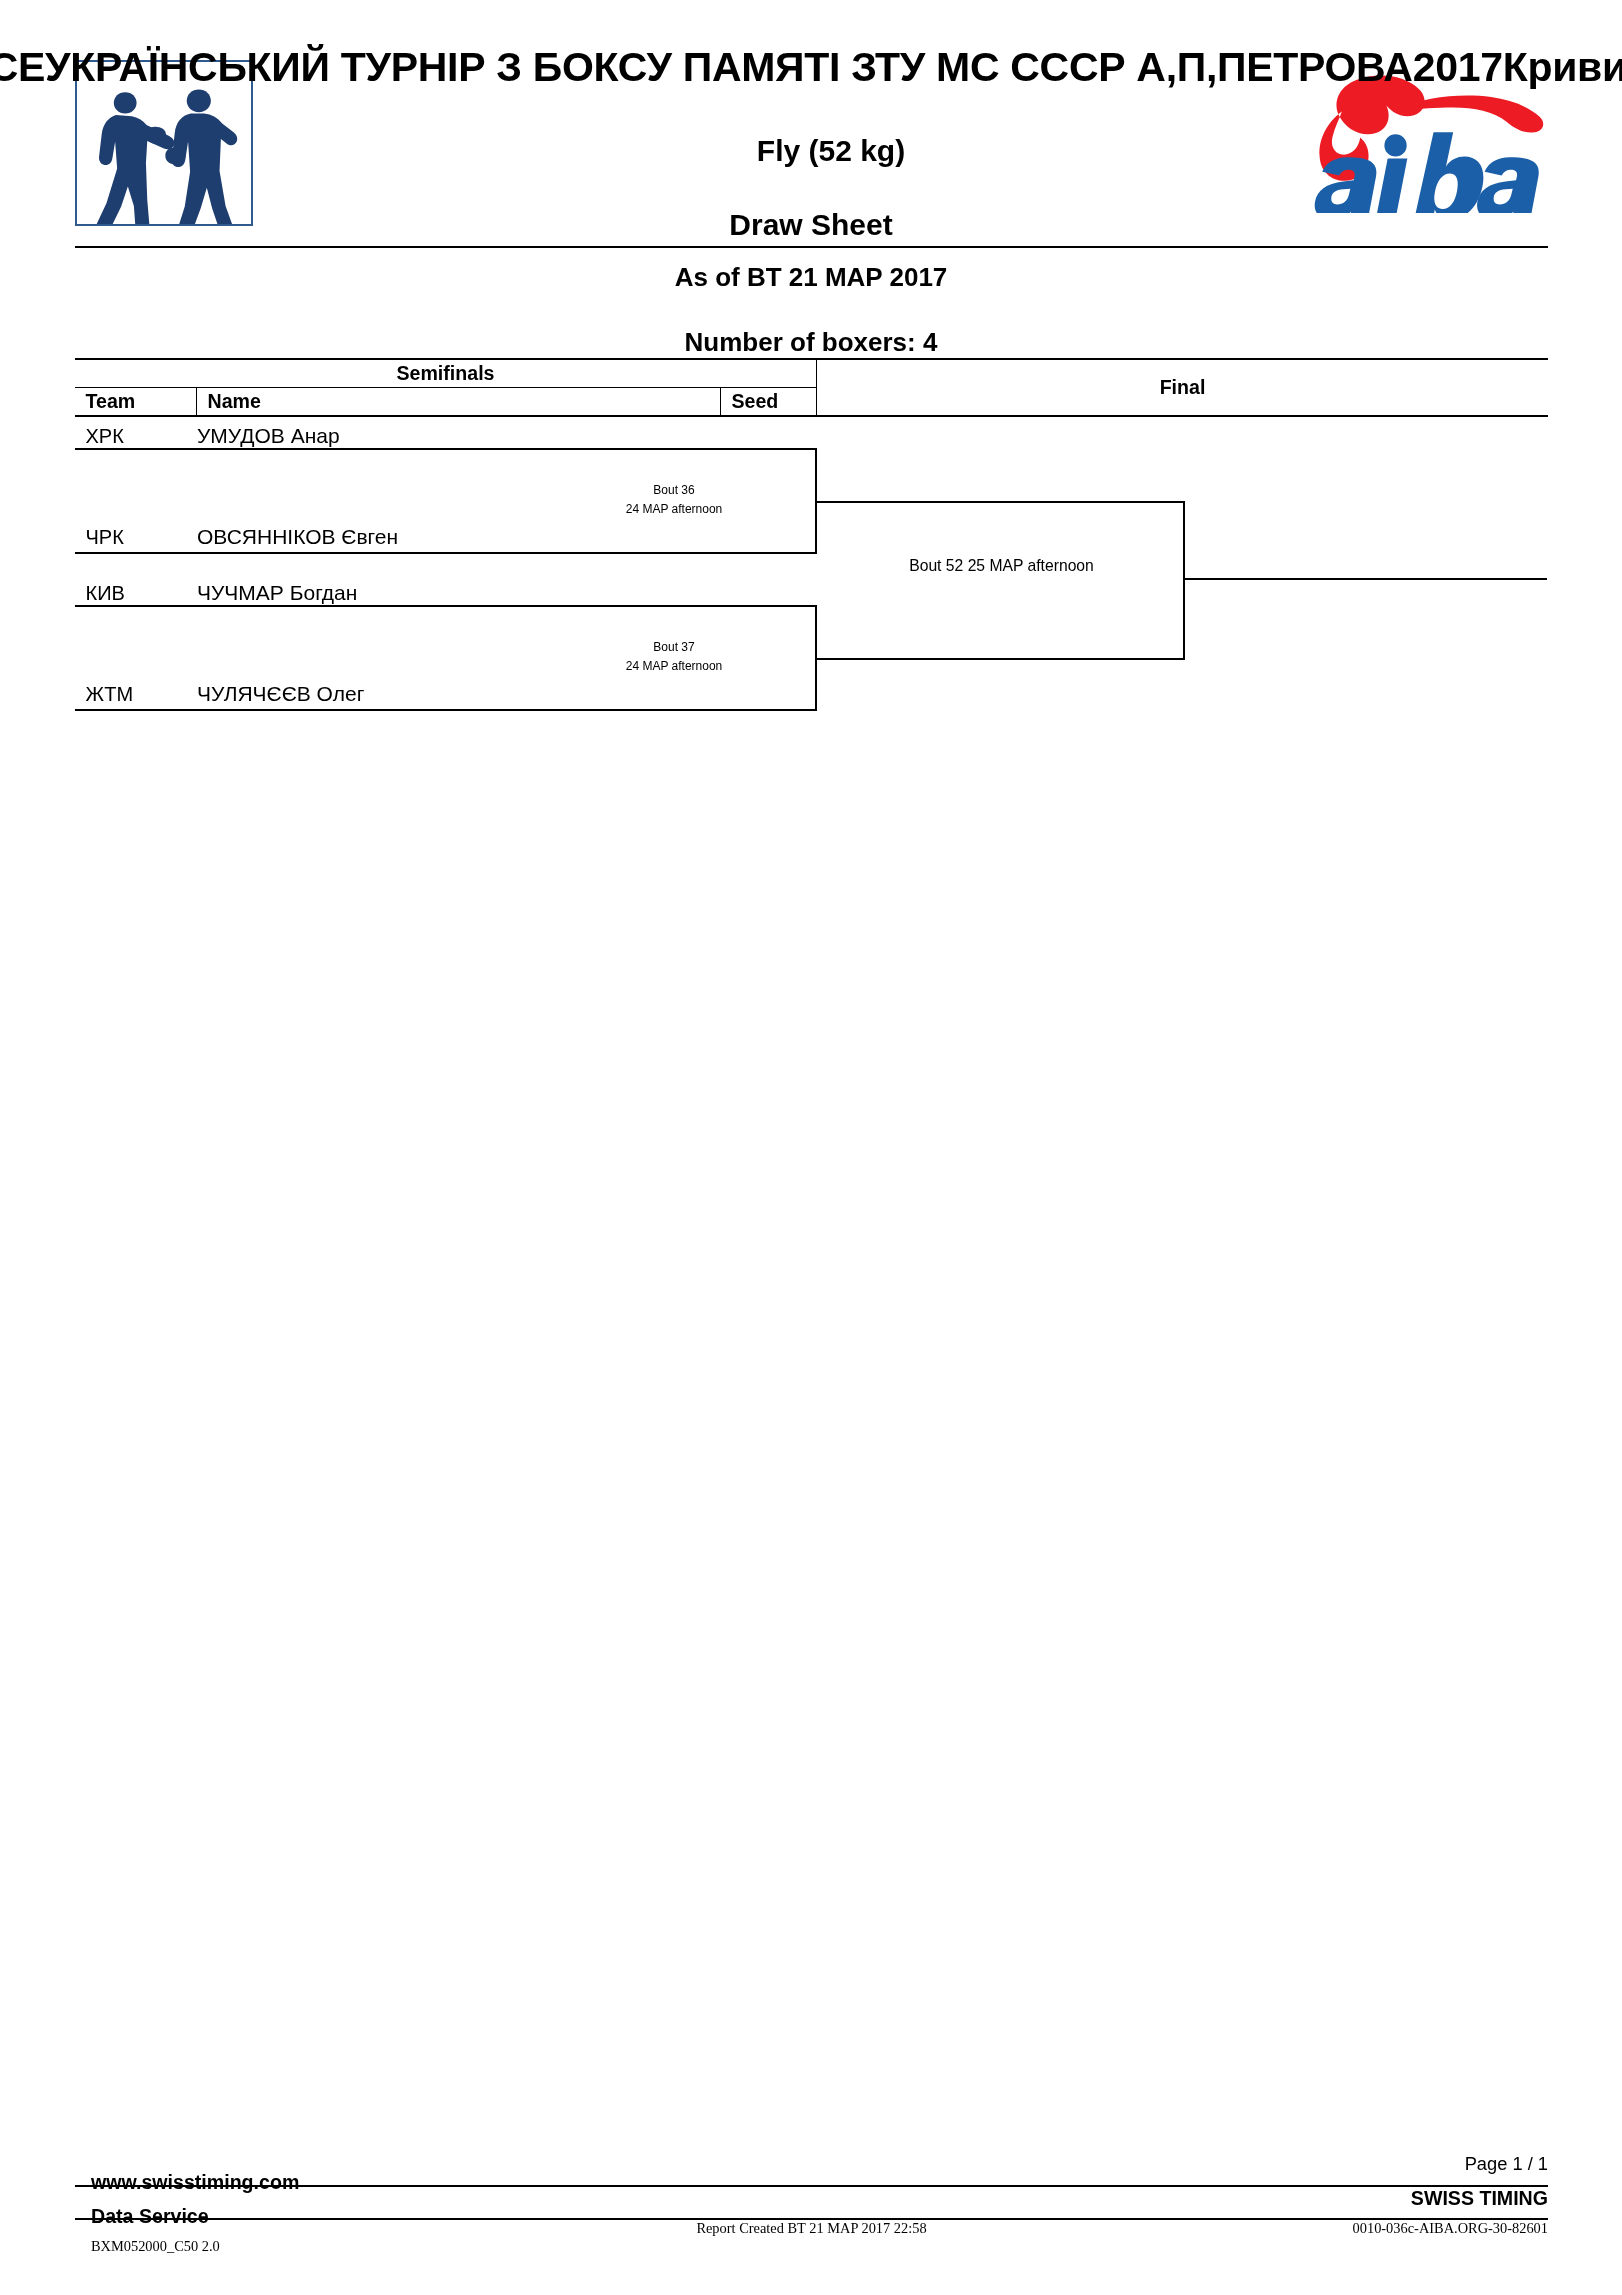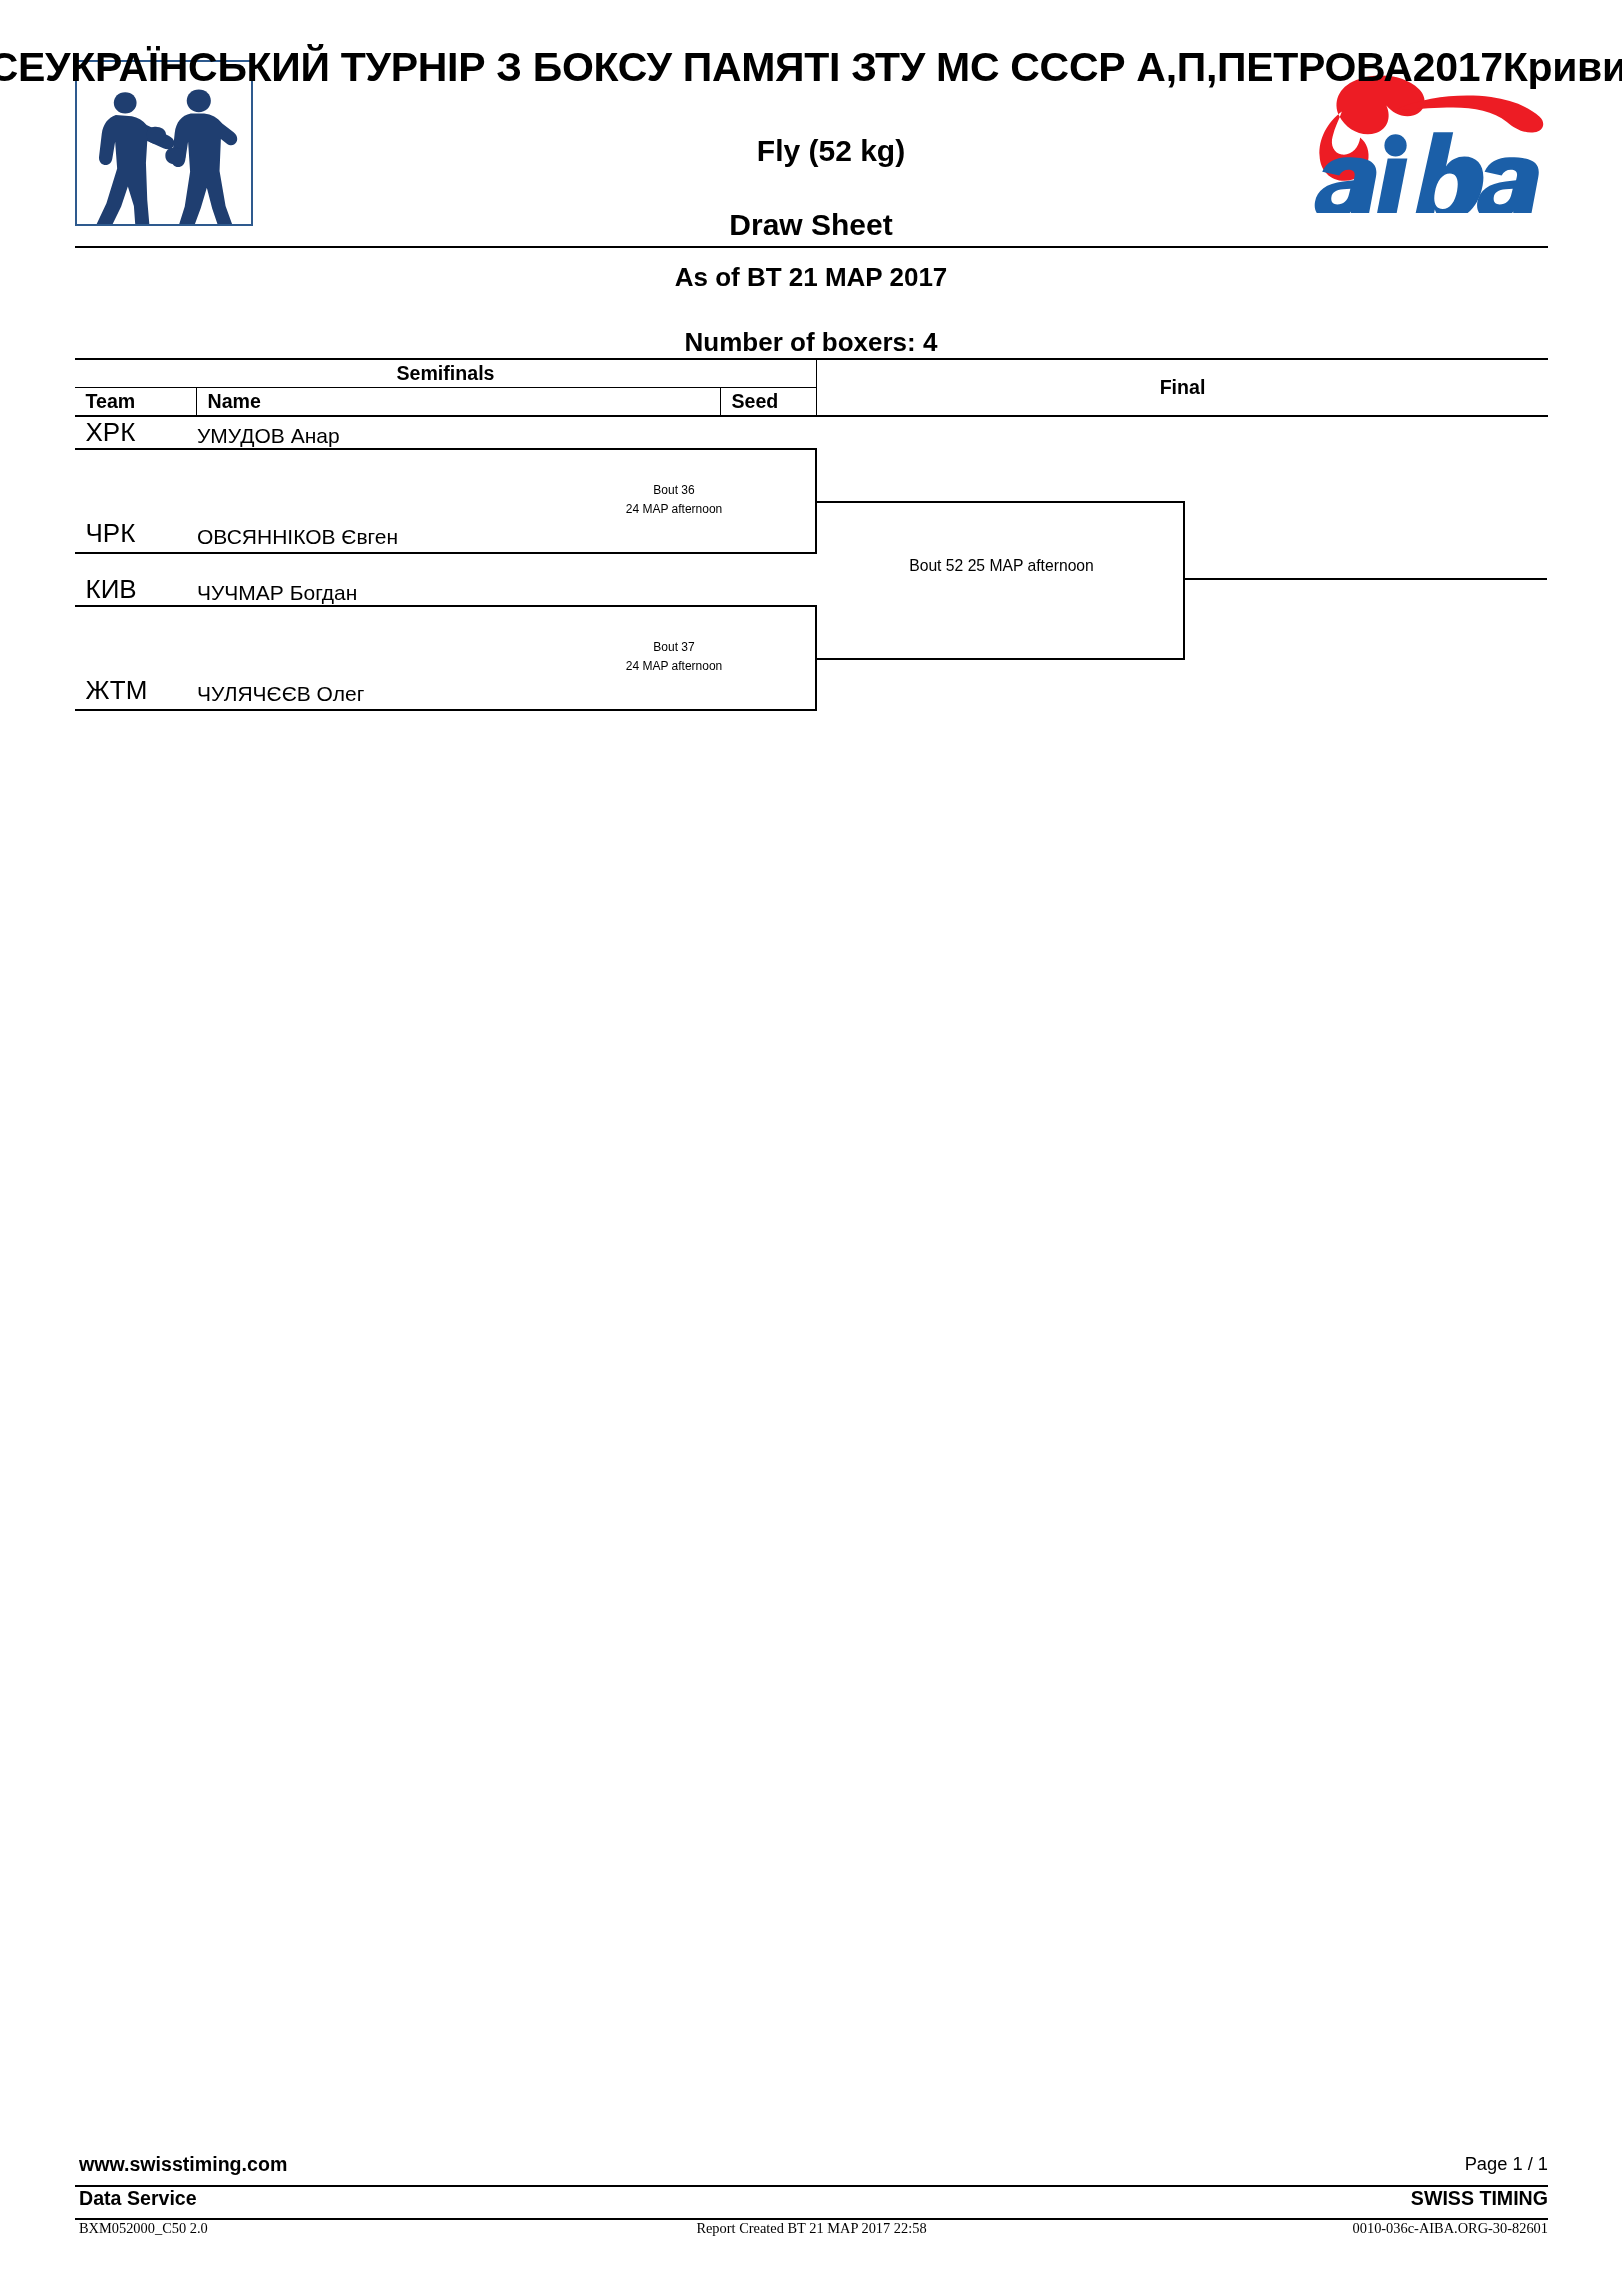--- a/index.html
+++ b/index.html
@@ -111,21 +111,21 @@
   .boxer-row {
     position:absolute;
     height:29px;
     display:flex;
     align-items:flex-end;
   }
   .boxer-team {
     width:122px;
     padding-left:10.5px;
     box-sizing:border-box;
-    font-size:26px;
+    font-size:20px;
     white-space:nowrap;
   }
   .boxer-name {
     font-size:21px;
     white-space:nowrap;
   }
   .boxer-seed {
     position:absolute;
     left:646px;
     width:96px;
@@ -165,21 +165,21 @@
     font-size:15.7px;
     line-height:1.7;
     white-space:nowrap;
   }
 
   
   #footer { position:absolute; left:75px; top:2153px; width:1473px; }
   .f-row { position:relative; width:100%; }
   #f-rule1 { border-top:2.6px solid #000; margin-top:2.6px; }
   #f-rule2 { border-top:2.6px solid #000; margin-top:2.6px; }
-  .f-left   { position:absolute; left:4px;  white-space:nowrap; }
+  .f-left   { position:absolute; left:16px;  white-space:nowrap;margin-top:18px; }
   .f-center { position:absolute; width:100%; text-align:center; white-space:nowrap; }
   .f-right  { position:absolute; right:0; white-space:nowrap; }
   .f-bold { font-weight:bold; font-size:19.6px; }
   .f-norm { font-size:18.3px; }
   .f-small { font-size:14.4px; }
   #f-line1 { height:29px; }
   #f-line2 { height:29px; }
   #f-line3 { height:26px;font-family:Liberation Serif, serif; }
 </style>
 </head>

